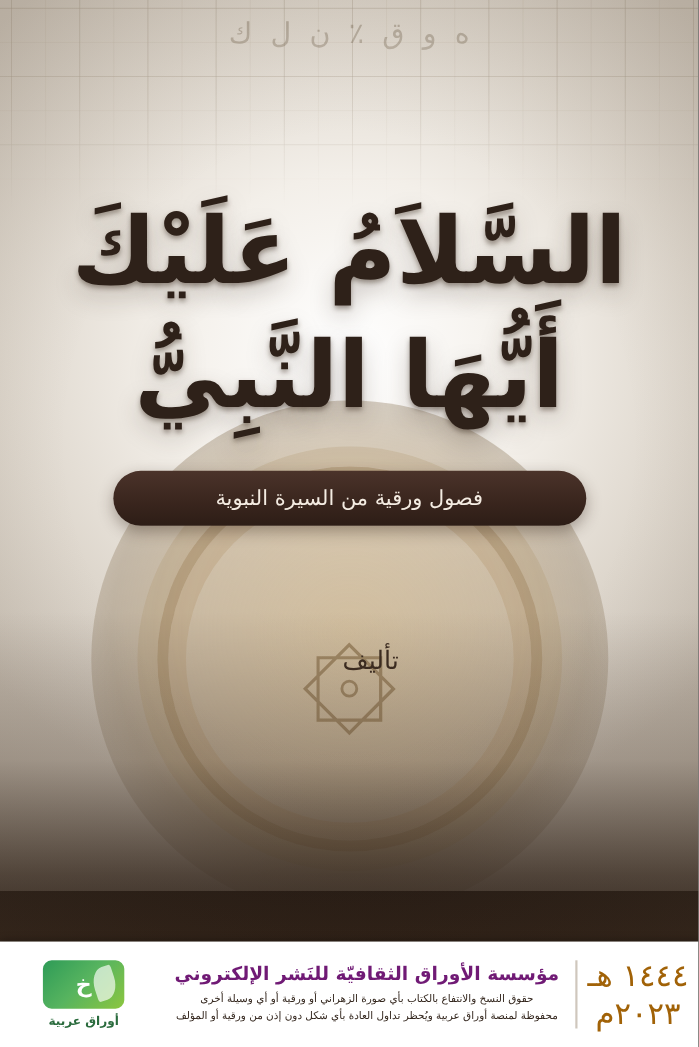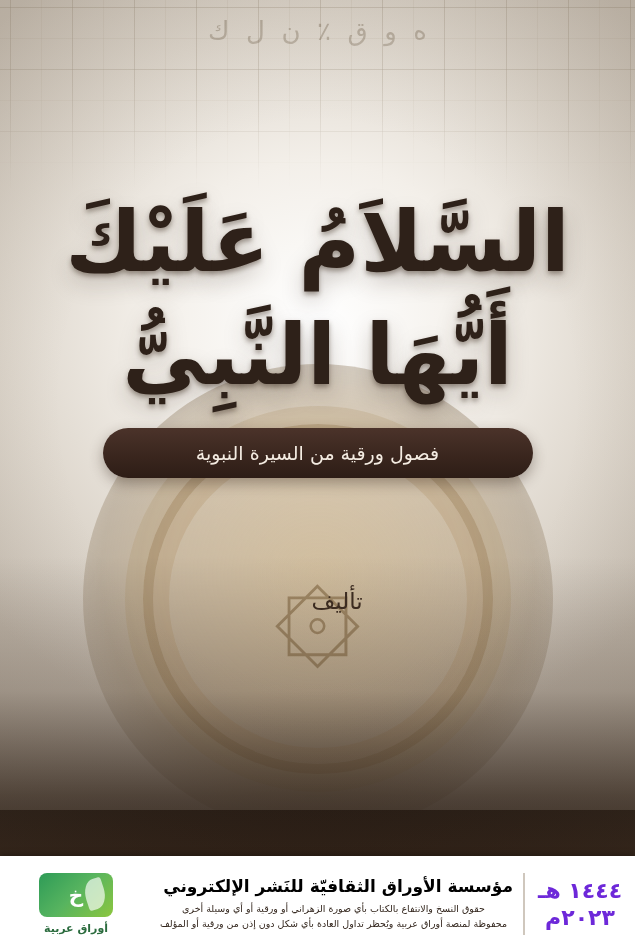--- a/index.html
+++ b/index.html
@@ -104,21 +104,21 @@
     position: absolute;
     left: 0; right: 0; bottom: 96px;
     height: 46px;
     background: linear-gradient(to bottom, rgba(35,24,17,.95), #2a1c13);
   }
 
   
   .title-wrap {
     position: absolute;
     left: 0; right: 0;
-    top: 186px;
+    top: 172px;
     text-align: center;
   }
   .main-title {
     font-family: "DejaVu Sans", "Liberation Sans", sans-serif;
     font-size: 84px;
     font-weight: bold;
     color: #2e2119;
     direction: rtl;
     line-height: 1.35;
     letter-spacing: -2px;
@@ -184,45 +184,44 @@
     direction: rtl;
     box-shadow: 0 -2px 6px rgba(0,0,0,.25);
   }
   .footer-year {
     width: 110px;
     text-align: center;
     direction: rtl;
     flex-shrink: 0;
   }
   .footer-year div {
-    font-size: 22px;
-    font-weight: bold;
-    color: #6d28d9;
+    font-size: 28px;
+    font-weight: normal;
+    color: #a16207;
     line-height: 1.25;
     font-family: "DejaVu Sans", sans-serif;
   }
   .footer-div {
     width: 2px;
     height: 62px;
     background: #cfc7bd;
     flex-shrink: 0;
   }
   .footer-center {
     flex: 1;
     text-align: center;
     direction: rtl;
     padding: 0 10px;
   }
   .footer-pub {
     font-size: 17px;
     font-weight: bold;
-    color: #000000;
+    color: #701a75;
     margin-bottom: 6px;
     font-family: "DejaVu Sans", sans-serif;
-    text-align: right;
   }
   .footer-rights {
     font-size: 9.5px;
     color: #33261d;
     line-height: 1.55;
     font-family: "DejaVu Sans", sans-serif;
   }
   .footer-logo {
     width: 136px;
     flex-shrink: 0;

